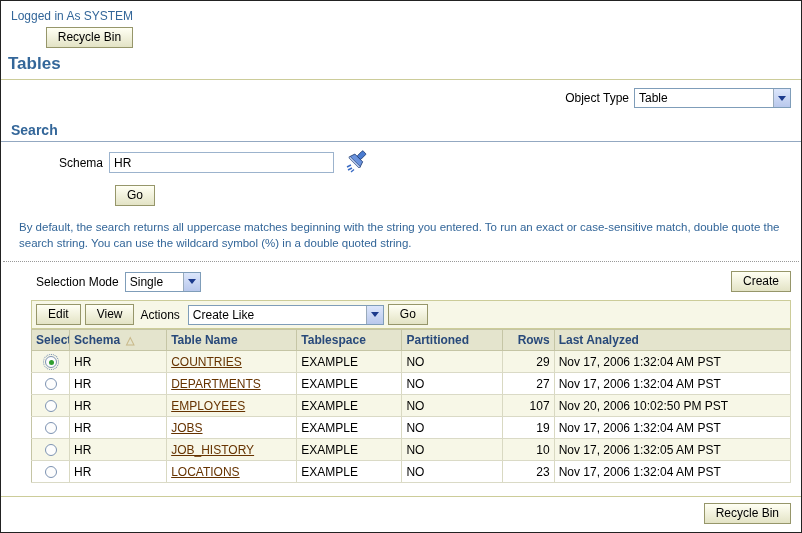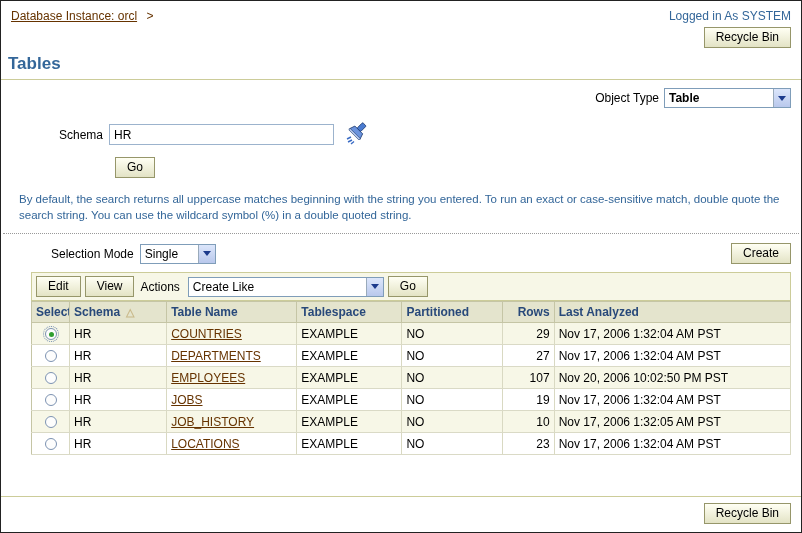--- a/index.html
+++ b/index.html
@@ -42,21 +42,21 @@
   .form-row label { width:108px; text-align:right; padding-right:6px; font-size:12px; }
   .txt { width:225px; height:21px; border:1px solid #9cb3cd; font-family:"Liberation Sans",sans-serif;
          font-size:12px; padding:2px 4px; }
   .flash { margin-left:10px; cursor:pointer; }
   .go-row { margin:8px 0 6px 114px; }
   .note { color:#336699; font-size:11.5px; padding:8px 14px 2px 18px; line-height:1.35; }
   .dotted { border:none; border-top:1px dotted #999; margin:8px 2px 0 2px; }
 
   
   .selrow { display:flex; align-items:center; padding:9px 10px 6px 35px; }
-  .selrow .lbl { margin-right:6px;margin-left:15px; }
+  .selrow .lbl { margin-right:6px; }
   .selrow .spacer { flex:1; }
 
   .toolbar { margin:2px 10px 0 30px; background:#f7f7e7; border:1px solid #cccc99;
              padding:3px 4px; display:flex; align-items:center; gap:4px; }
   .toolbar .actions-lbl { margin:0 4px 0 2px; }
 
   table.results { border-collapse:collapse; table-layout:fixed; width:760px; margin:0 10px 0 30px;
                   border:1px solid #c5c5a5; }
   table.results th { background:#e4e4cd; color:#28497a; font-weight:bold; font-size:12px; text-align:left;
                      padding:3px 4px; border-right:1px solid #c5c5a5; border-bottom:1px solid #c5c5a5;
@@ -80,43 +80,40 @@
   .bottombar { position:absolute; left:0; right:0; bottom:0; }
   .bottombar .rule { border:none; border-top:1px solid #cccc99; margin:0 0 6px 0; }
   .bottombar .inner { text-align:right; padding:0 10px 8px 0; }
 </style>
 </head>
 <body>
 
 <div id="page">
 
   <div class="topbar">
-    <div class="crumb">
-      <a>Database Instance: orcl</a>
-      <span class="sep">&gt;</span>
-    </div>
     <div class="toprt">
       <div class="loggedin">Logged in As SYSTEM</div>
       <span class="btn">Recycle Bin</span>
     </div>
   </div>
 
   <div class="page-title">Tables</div>
   <hr class="tan-rule">
 
   <div class="objtype-row">
     <span>Object Type</span>
-    <span class="combo" style="width:127px;font-weight:bold;">
+    <span class="combo" style="width:157px;">
       <span class="val">Table</span>
       <span class="arrow">
           <i></i>
         </span>
     </span>
   </div>
 
+  <div class="section-title">Search</div>
 
   <div class="form-row">
     <label>Schema</label>
     <input class="txt" type="text" value="HR" style="">
     <span class="flash">
       <svg width="26" height="26" viewBox="0 0 26 26">
         <g transform="rotate(45 13 11)">
           <rect x="11" y="1" width="5" height="8" rx="1" fill="#4a7bd0" stroke="#1c3a70" stroke-width="0.8"></rect>
           <polygon points="8,9 19,9 21,15 6,15" fill="#6b93dd" stroke="#1c3a70" stroke-width="0.8"></polygon>
           <rect x="6.4" y="14" width="14.2" height="2" fill="#b9ccf0" stroke="#1c3a70" stroke-width="0.6"></rect>

